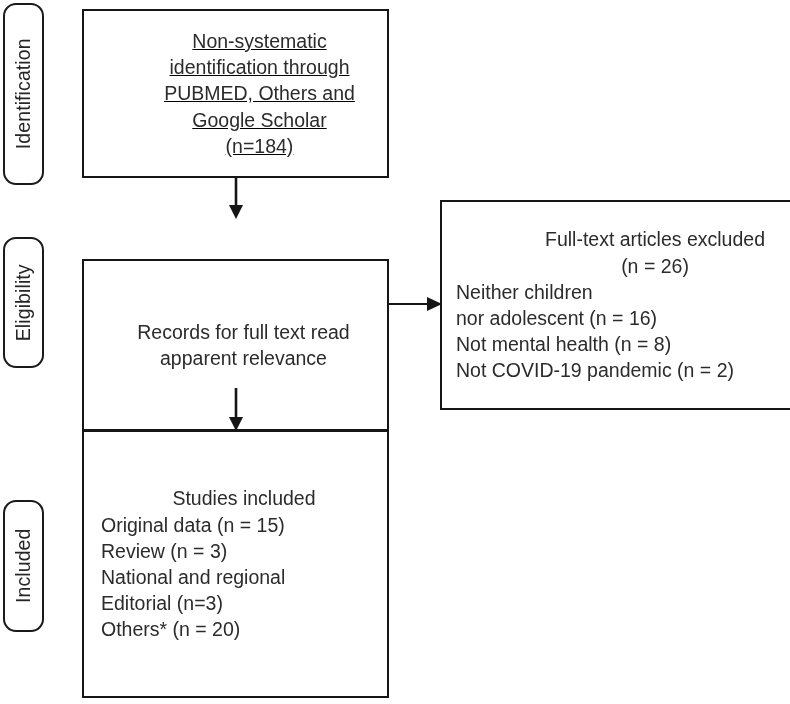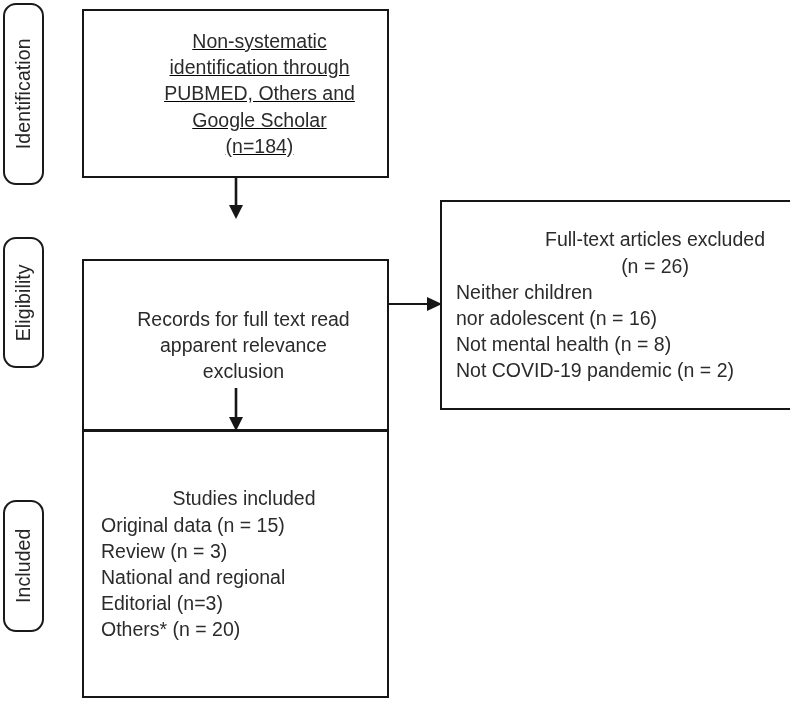--- a/index.html
+++ b/index.html
@@ -101,21 +101,20 @@
       <div class="line center">PUBMED, Others and</div>
       <div class="line center">Google Scholar</div>
       <div class="line center">(n=184)</div>
     </div>
   </div>
 
   <div class="box" id="box-eligibility" style="left:82px; top:218px; width:307px; height:172px;margin-top:41px;">
     <div class="lines">
       <div class="line center">Records for full text read</div>
       <div class="line center">apparent relevance</div>
-      <div class="line center">exclusion</div>
     </div>
   </div>
 
   <div class="box" id="box-excluded" style="left:440px; top:200px; width:416px; height:210px;">
     <div class="lines">
       <div class="line center">Full-text articles excluded</div>
       <div class="line center">(n = 26)</div>
       <div class="line left">Neither children</div>
       <div class="line left">nor adolescent (n = 16)</div>
       <div class="line left">Not mental health (n = 8)</div>

